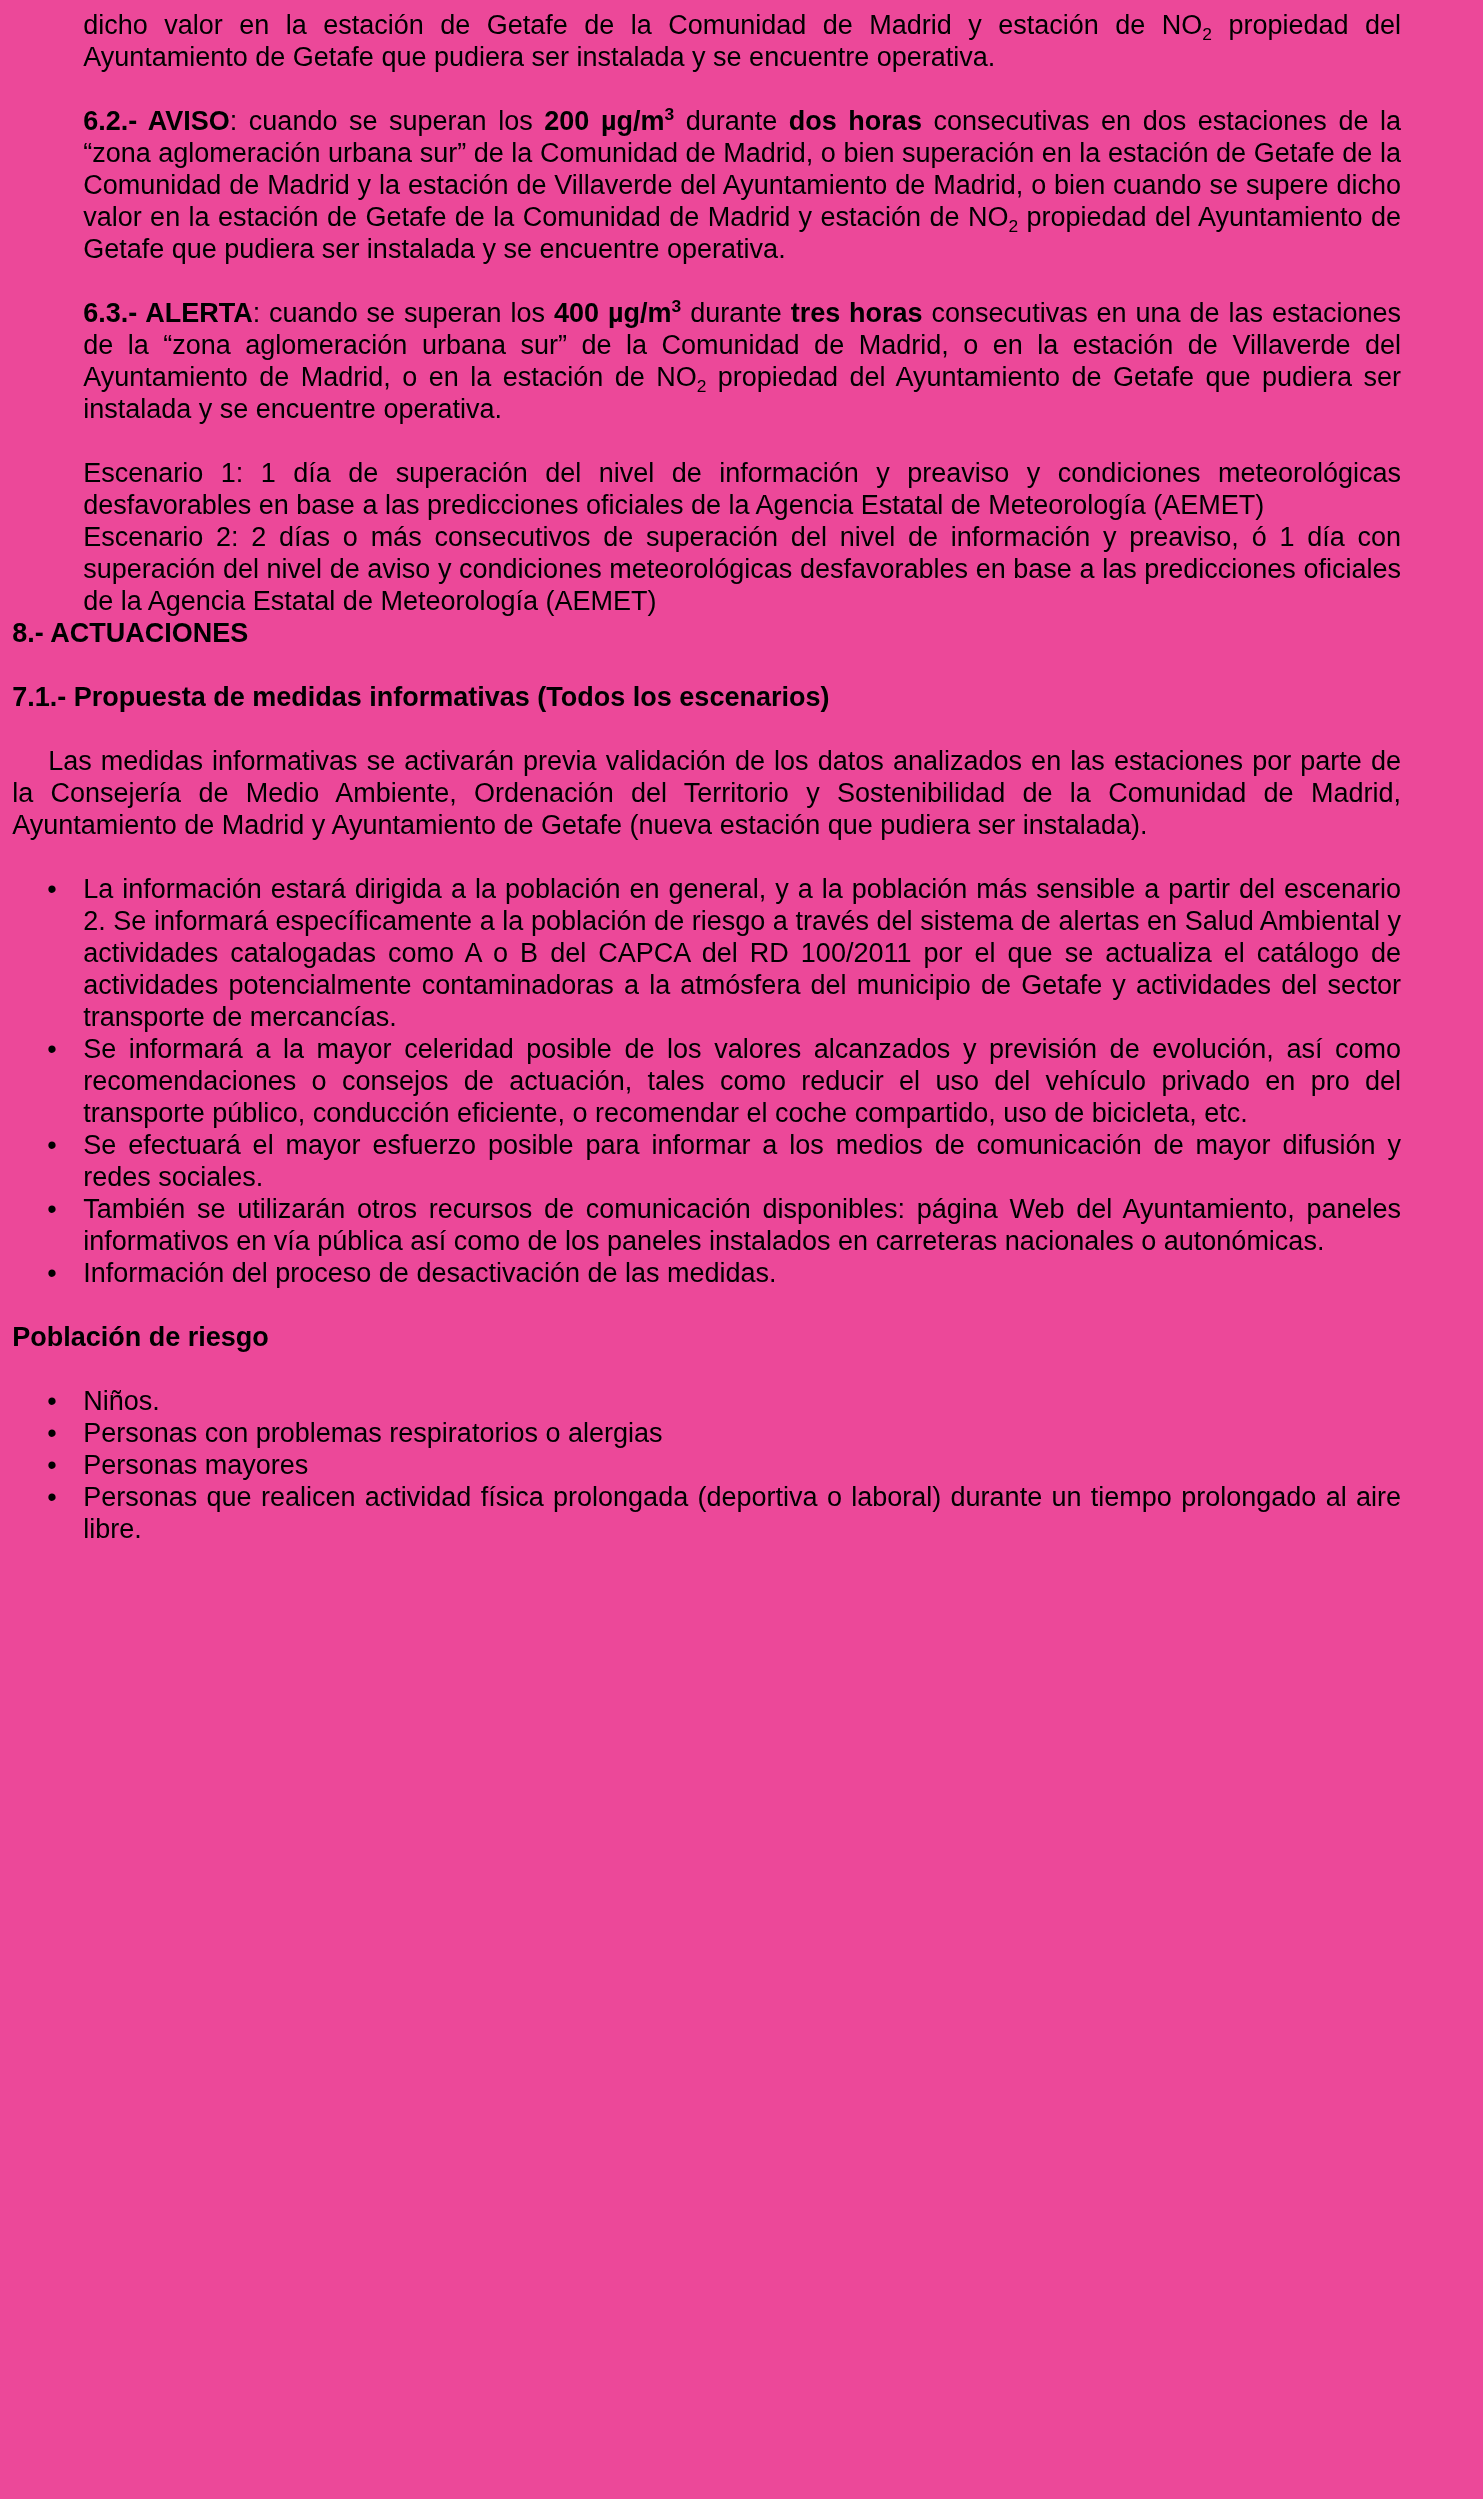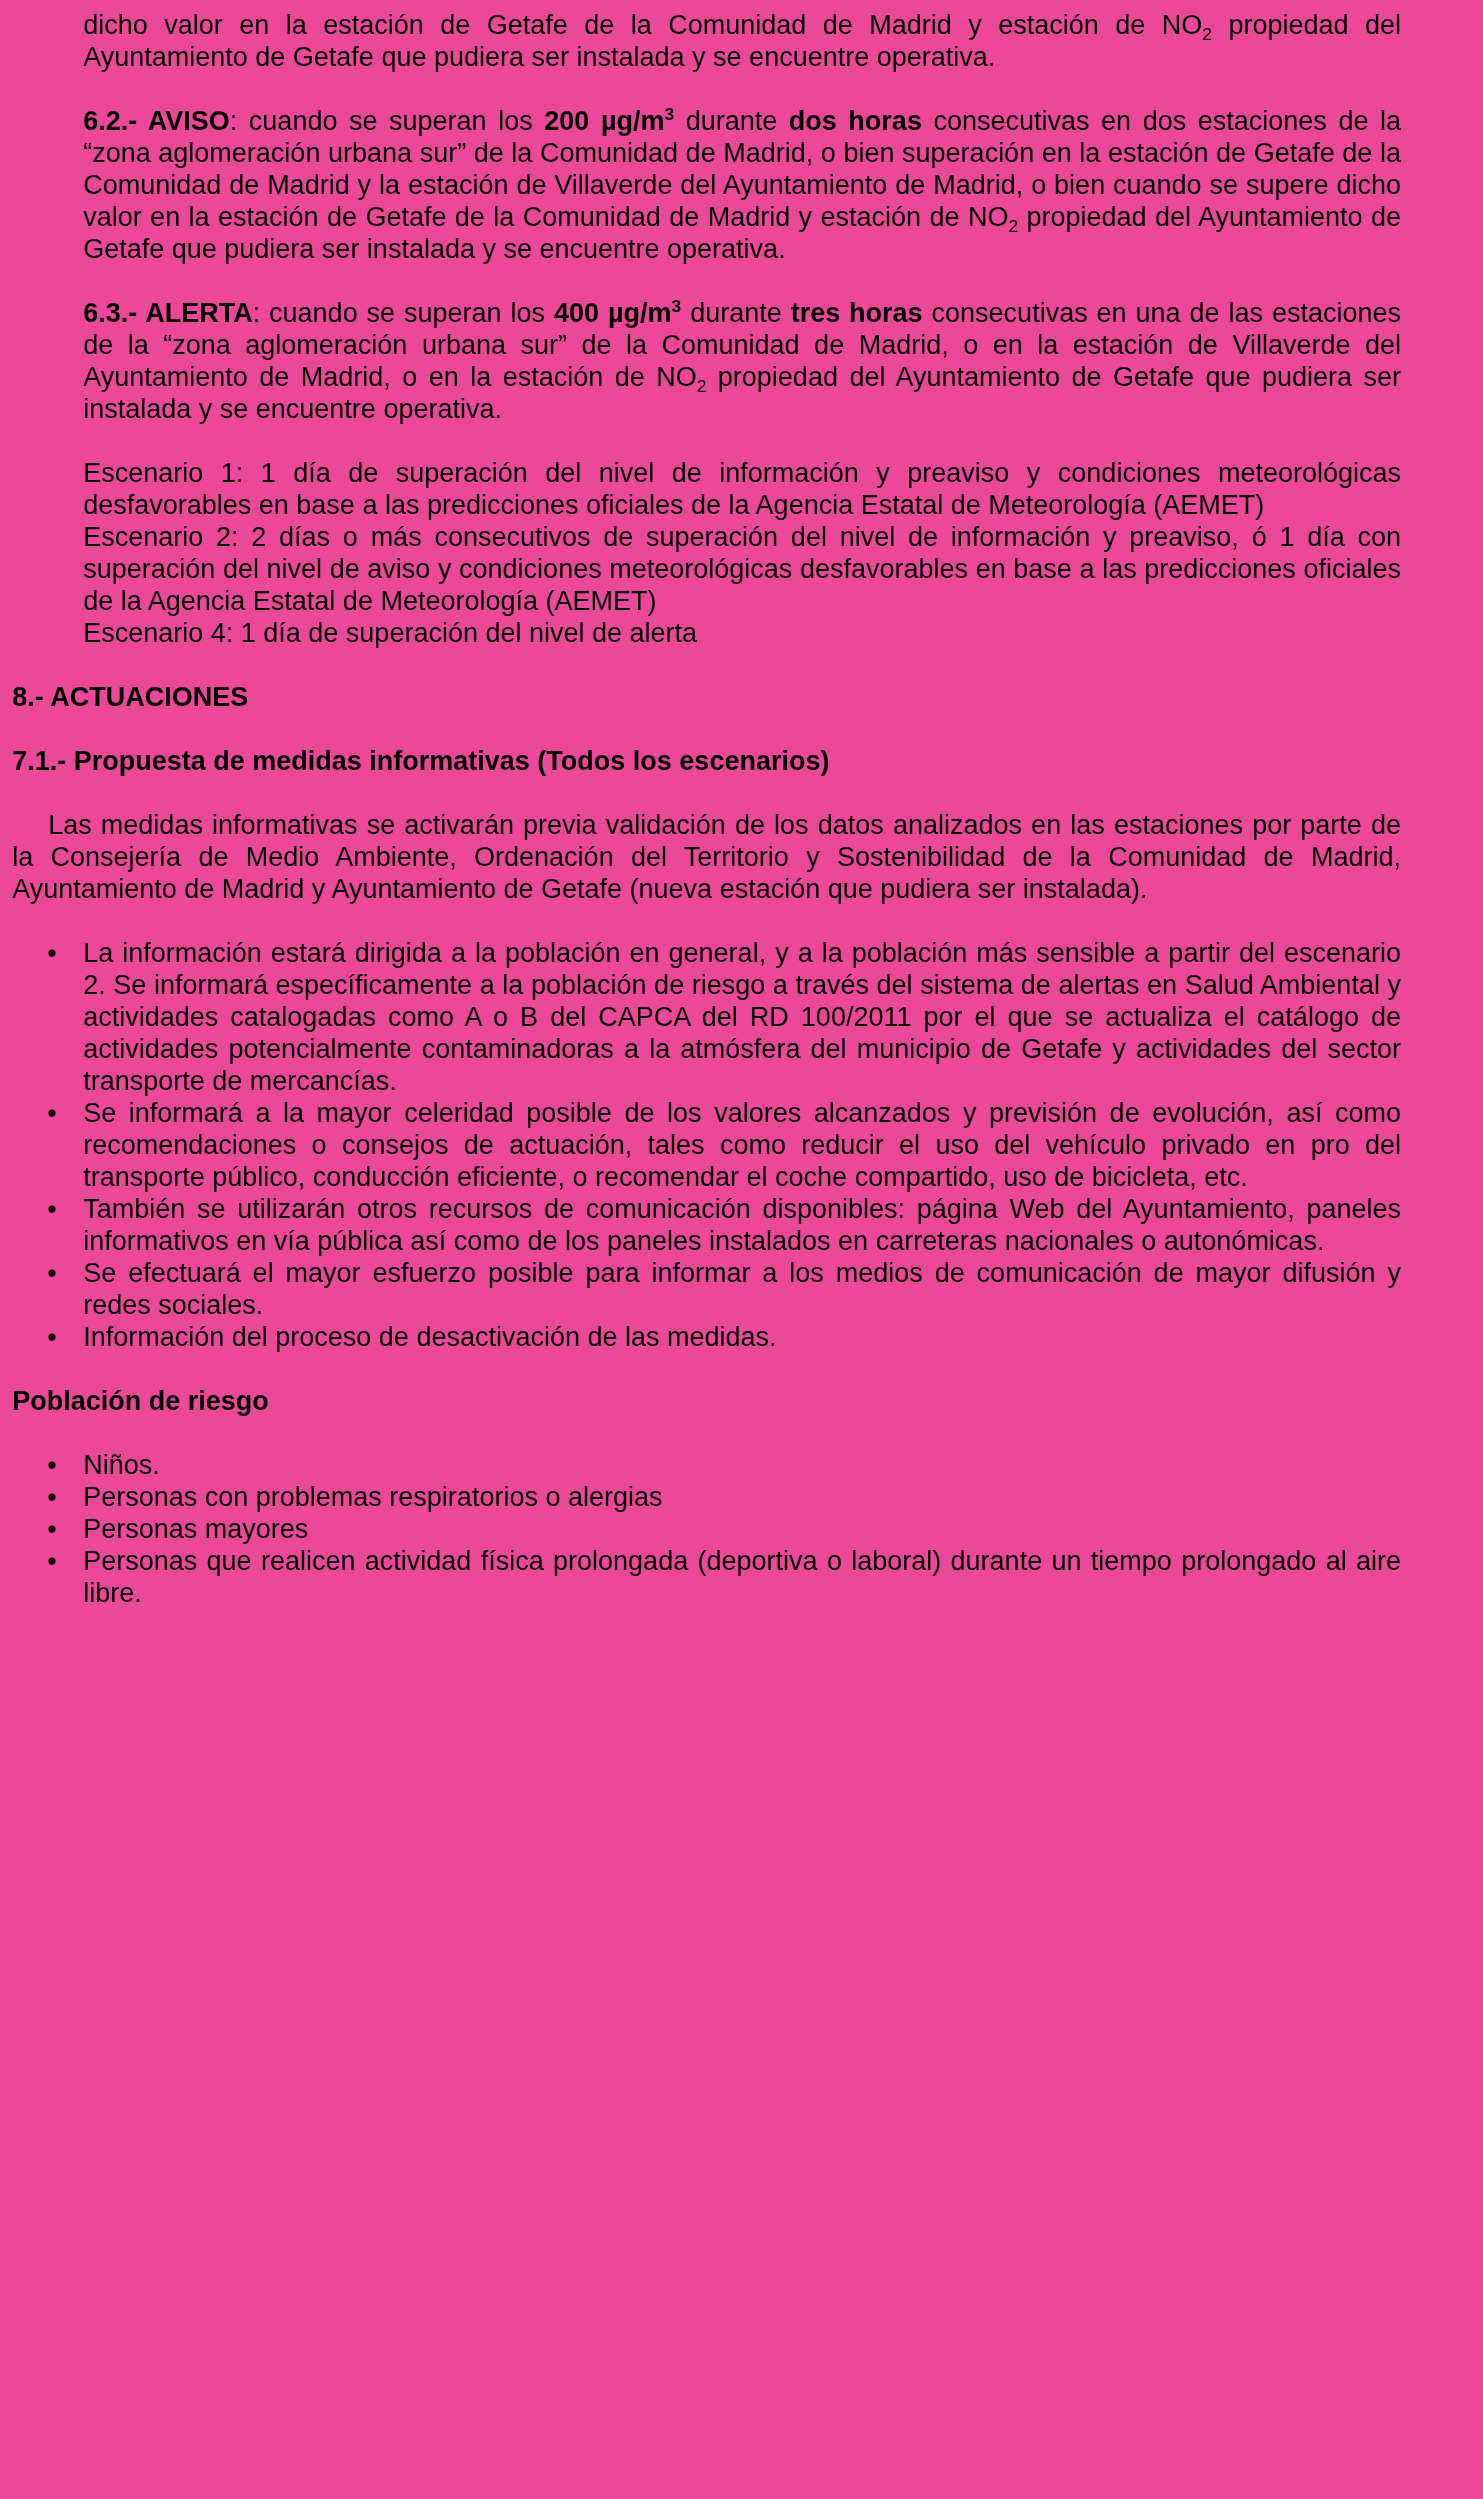--- a/index.html
+++ b/index.html
@@ -42,29 +42,28 @@
 </head>
 <body>
 
 <div class="page">
   <div class="content">
       <div class="blk indent justify mb1"><span>dicho valor en la estación de Getafe de la Comunidad de Madrid y estación de NO</span><span class="seg-sub">2</span><span> propiedad del Ayuntamiento de Getafe que pudiera ser instalada y se encuentre operativa.</span></div>
       <div class="blk indent justify mb1"><span class="seg-b">6.2.- AVISO</span><span>: cuando se superan los </span><span class="seg-b">200 µg/m</span><span class="seg-b seg-sup">3</span><span> durante </span><span class="seg-b">dos horas</span><span> consecutivas en dos estaciones de la “zona aglomeración urbana sur” de la Comunidad de Madrid, o bien superación en la estación de Getafe de la Comunidad de Madrid y la estación de Villaverde del Ayuntamiento de Madrid, o bien cuando se supere dicho valor en la estación de Getafe de la Comunidad de Madrid y estación de NO</span><span class="seg-sub">2</span><span> propiedad del Ayuntamiento de Getafe que pudiera ser instalada y se encuentre operativa.</span></div>
       <div class="blk indent justify mb1"><span class="seg-b">6.3.- ALERTA</span><span>: cuando se superan los </span><span class="seg-b">400 µg/m</span><span class="seg-b seg-sup">3</span><span> durante </span><span class="seg-b">tres horas</span><span> consecutivas en una de las estaciones de la “zona aglomeración urbana sur” de la Comunidad de Madrid, o en la estación de Villaverde del Ayuntamiento de Madrid, o en la estación de NO</span><span class="seg-sub">2</span><span> propiedad del Ayuntamiento de Getafe que pudiera ser instalada y se encuentre operativa.</span></div>
       <div class="blk indent justify"><span>Escenario 1: 1 día de superación del nivel de información y preaviso y condiciones meteorológicas desfavorables en base a las predicciones oficiales de la Agencia Estatal de Meteorología (AEMET)</span></div>
       <div class="blk indent justify"><span>Escenario 2: 2 días o más consecutivos de superación del nivel de información y preaviso, ó 1 día con superación del nivel de aviso y condiciones meteorológicas desfavorables en base a las predicciones oficiales de la Agencia Estatal de Meteorología (AEMET)</span></div>
-      <div class="blk indent justify mb1"><span>Escenario 4: 1 día de superación del nivel de alerta</span></div>
       <div class="blk bold mb1"><span class="seg-b">8.- ACTUACIONES</span></div>
       <div class="blk bold mb1"><span class="seg-b">7.1.- Propuesta de medidas informativas (Todos los escenarios)</span></div>
       <div class="blk justify first-indent mb1"><span>Las medidas informativas se activarán previa validación de los datos analizados en las estaciones por parte de la Consejería de Medio Ambiente, Ordenación del Territorio y Sostenibilidad de la Comunidad de Madrid, Ayuntamiento de Madrid y Ayuntamiento de Getafe (nueva estación que pudiera ser instalada).</span></div>
       <ul class="doc-list mb1">
         <li><span>La información estará dirigida a la población en general, y a la población más sensible a partir del escenario 2. Se informará específicamente a la población de riesgo a través del sistema de alertas en Salud Ambiental y actividades catalogadas como A o B del CAPCA del RD 100/2011 por el que se actualiza el catálogo de actividades potencialmente contaminadoras a la atmósfera del municipio de Getafe y actividades del sector transporte de mercancías.</span></li>
         <li><span>Se informará a la mayor celeridad posible de los valores alcanzados y previsión de evolución, así como recomendaciones o consejos de actuación, tales como reducir el uso del vehículo privado en pro del transporte público, conducción eficiente, o recomendar el coche compartido, uso de bicicleta, etc.</span></li>
+        <li><span>Se efectuará el mayor esfuerzo posible para informar a los medios de comunicación de mayor difusión y redes sociales.</span></li>
         <li><span>También se utilizarán otros recursos de comunicación disponibles: página Web del Ayuntamiento, paneles informativos en vía pública así como de los paneles instalados en carreteras nacionales o autonómicas.</span></li>
-        <li><span>Se efectuará el mayor esfuerzo posible para informar a los medios de comunicación de mayor difusión y redes sociales.</span></li>
         <li><span>Información del proceso de desactivación de las medidas.</span></li>
       </ul>
       <div class="blk bold mb1"><span class="seg-b">Población de riesgo</span></div>
       <ul class="doc-list">
         <li><span>Niños.</span></li>
         <li><span>Personas con problemas respiratorios o alergias</span></li>
         <li><span>Personas mayores</span></li>
         <li><span>Personas que realicen actividad física prolongada (deportiva o laboral) durante un tiempo prolongado al aire libre.</span></li>
       </ul>
     </div>

